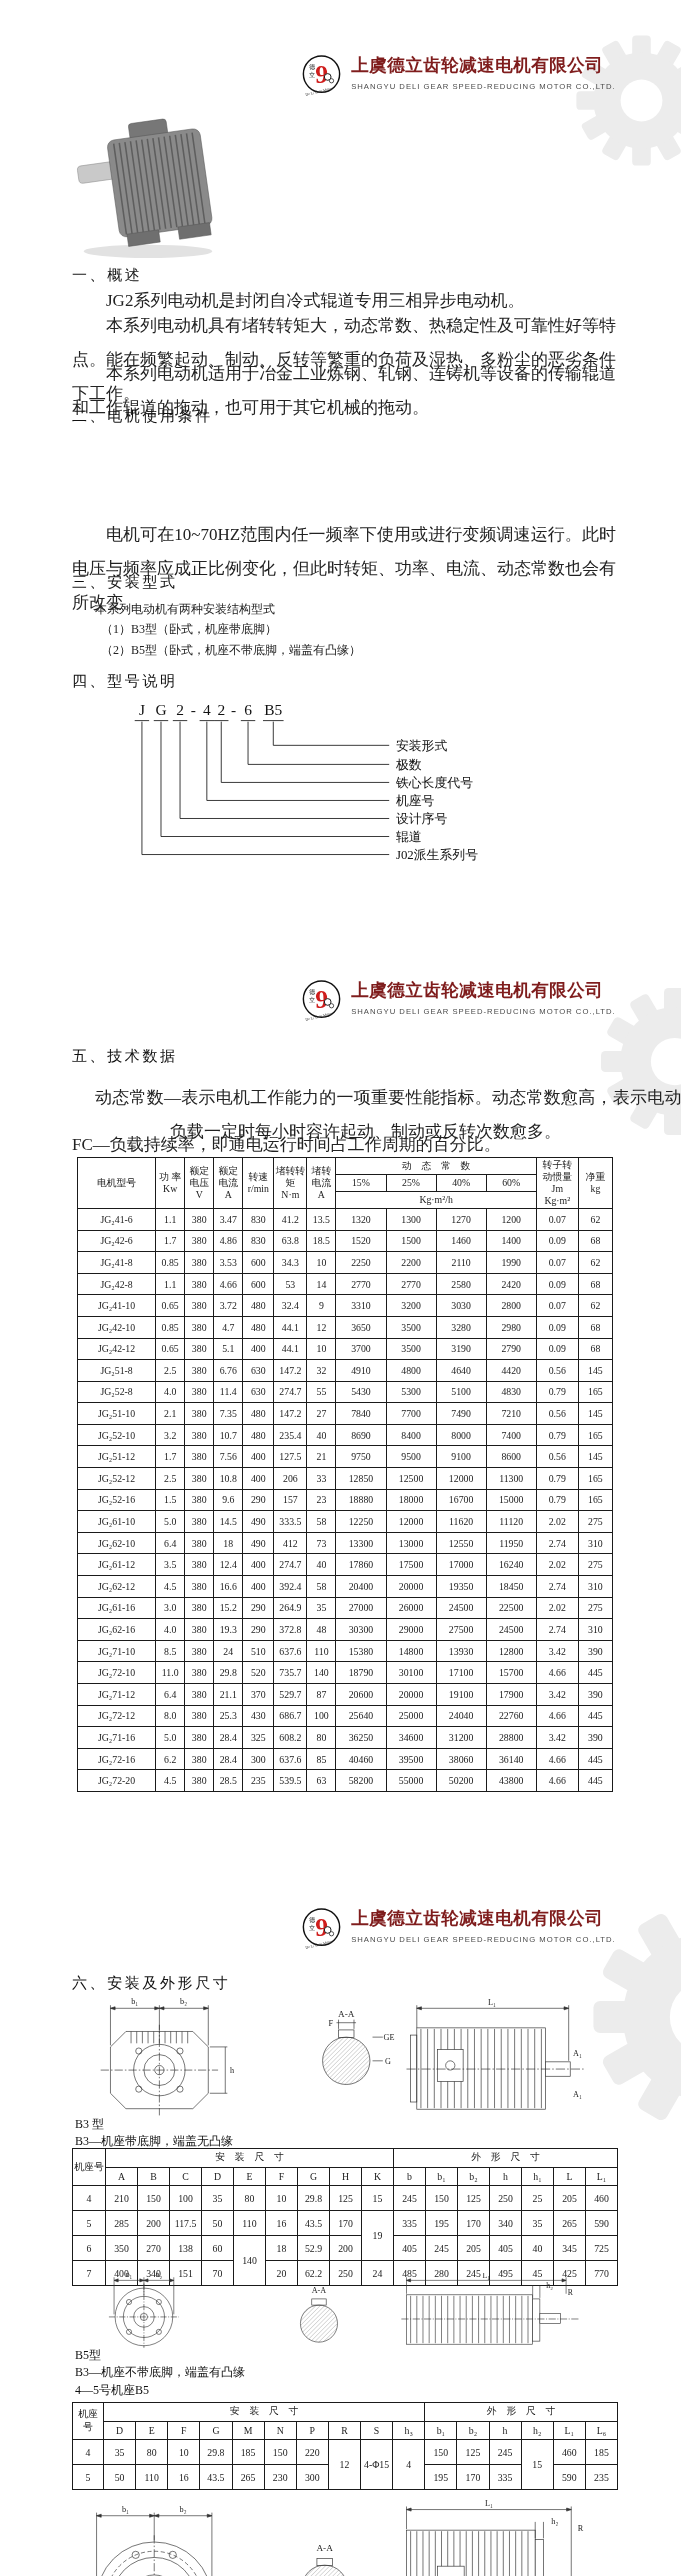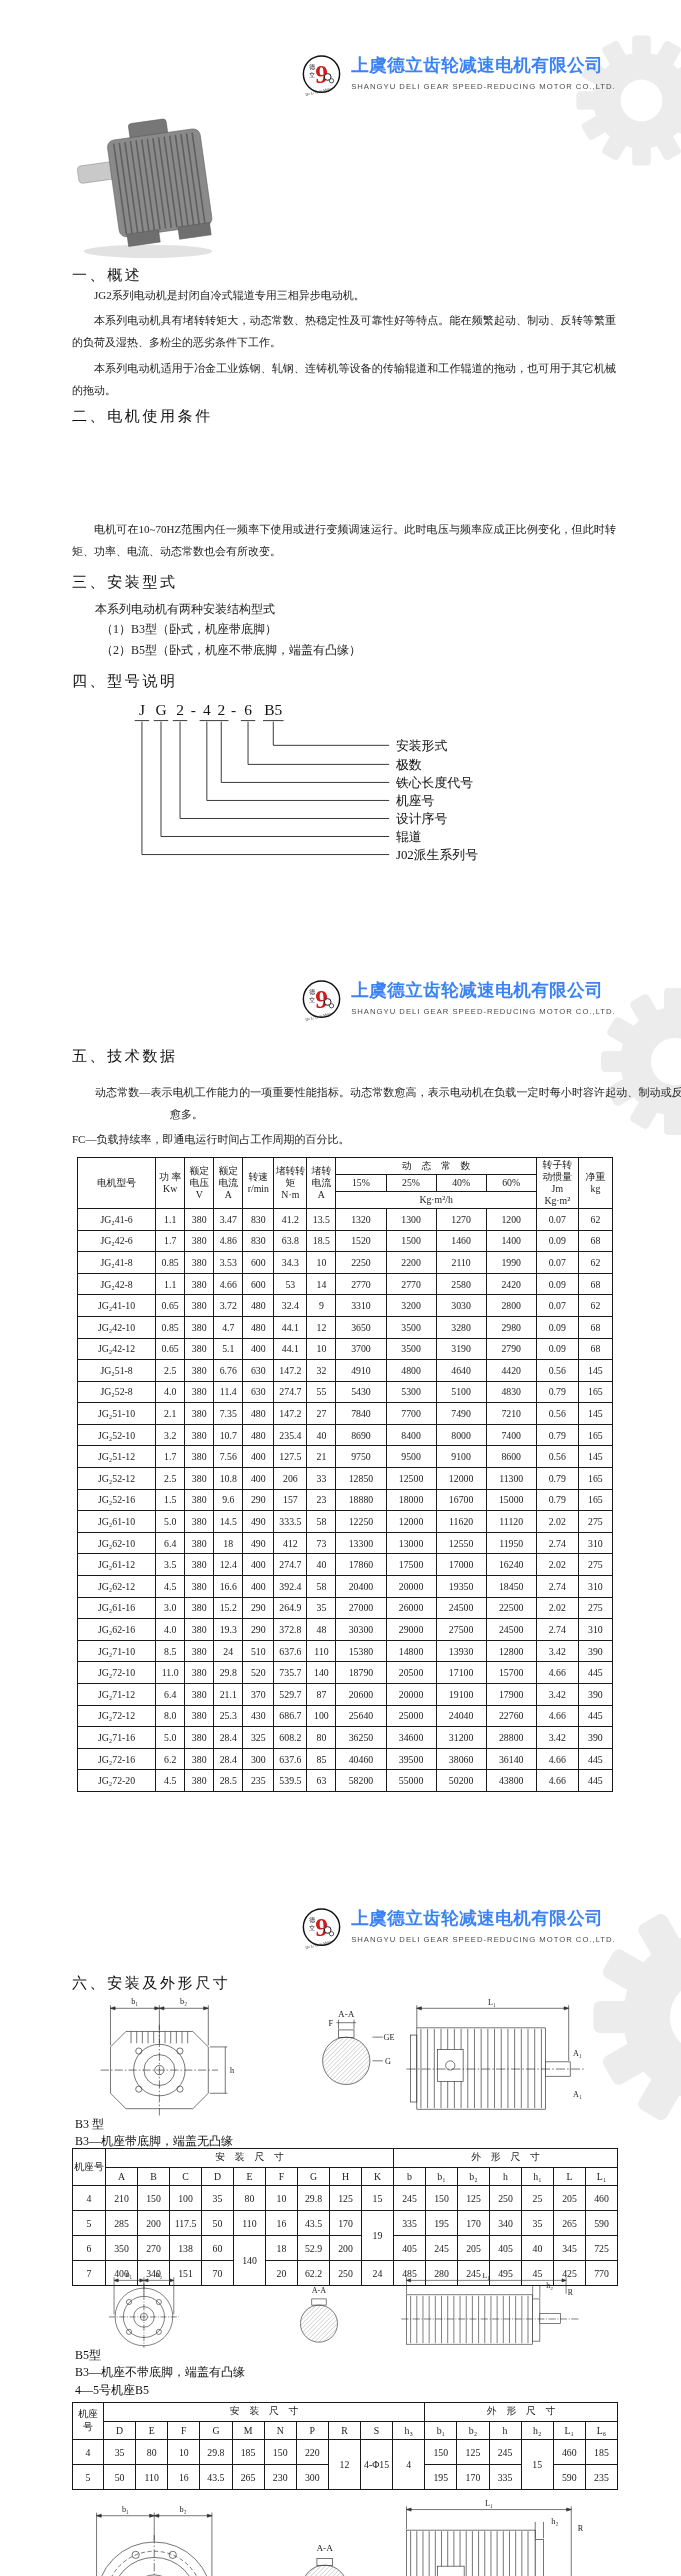--- a/index.html
+++ b/index.html
@@ -2,26 +2,26 @@
 <html style="font-size:8.2px"><head>
 <meta charset="utf-8">
 <style>
   html,body{margin:0;padding:0;background:#fff}
   #page{position:relative;width:682px;height:2774px;background:#fff;overflow:hidden;
         font-family:"Liberation Serif","DejaVu Serif",serif;color:#1a1a1a}
   .abs{position:absolute;z-index:1}
   .watermark{position:absolute;z-index:0}
   .hdr{display:flex;gap:8.2px;align-items:flex-start}
   .hdr-cn{font-family:"Liberation Sans","DejaVu Sans",sans-serif;font-weight:bold;font-size:17.5px;
-          letter-spacing:0.5px;color:#3b82f6;white-space:nowrap}
+          letter-spacing:0.5px;color:#7f1d1d;white-space:nowrap}
   .hdr-en{font-family:"Liberation Sans","DejaVu Sans",sans-serif;font-size:7.7px;letter-spacing:1px;
           color:#4a4a4a;margin-top:4.6px;white-space:nowrap}
   .sec-title{font-family:"Liberation Sans","DejaVu Sans",sans-serif;font-weight:normal;font-size:15px;
              color:#111;letter-spacing:2.6px;white-space:nowrap}
-  .para{font-size:11px;line-height:2.0;text-align:justify;color:#222}
+  .para{font-size:17px;line-height:2.0;text-align:justify;color:#222}
   .indent{text-indent:2em}
   .hang{padding-left:98px;text-indent:-75px}
   .cond{font-size:12px;color:#222}
   .cond-row{display:flex;margin-bottom:6.2px;line-height:15.5px}
   .cond-l{width:237px}
   .line{font-size:12px;color:#222;white-space:nowrap}
   .lbl{font-size:12px;color:#111;white-space:nowrap}
   .tbl{border-collapse:collapse;table-layout:fixed;border:1px solid #1a1a1a;background:transparent}
   .tbl th,.tbl td{border:0.5px solid #1a1a1a;text-align:center;vertical-align:middle;
                   font-weight:normal;padding:0.5px 1px;overflow:hidden}
@@ -513,21 +513,21 @@
         </tr>
         <tr>
           <td>JG₂72-10</td>
           <td>11.0</td>
           <td>380</td>
           <td>29.8</td>
           <td>520</td>
           <td>735.7</td>
           <td>140</td>
           <td>18790</td>
-          <td>20500</td>
+          <td>30100</td>
           <td>17100</td>
           <td>15700</td>
           <td>4.66</td>
           <td>445</td>
         </tr>
         <tr>
           <td>JG₂71-12</td>
           <td>6.4</td>
           <td>380</td>
           <td>21.1</td>

